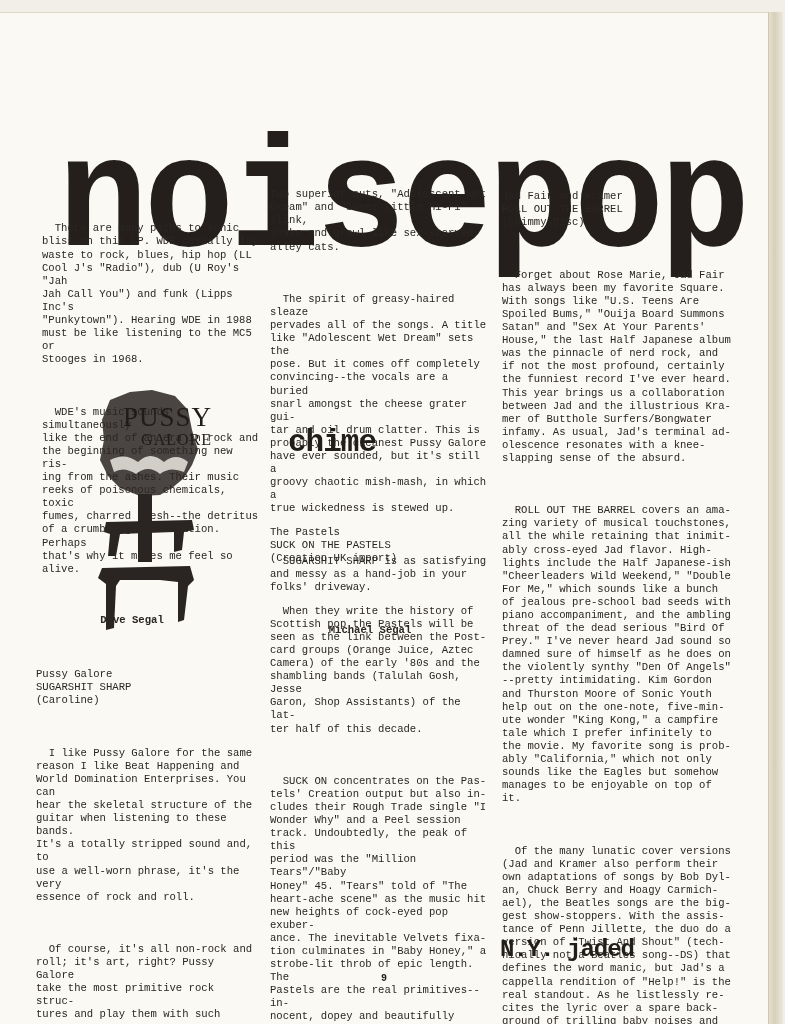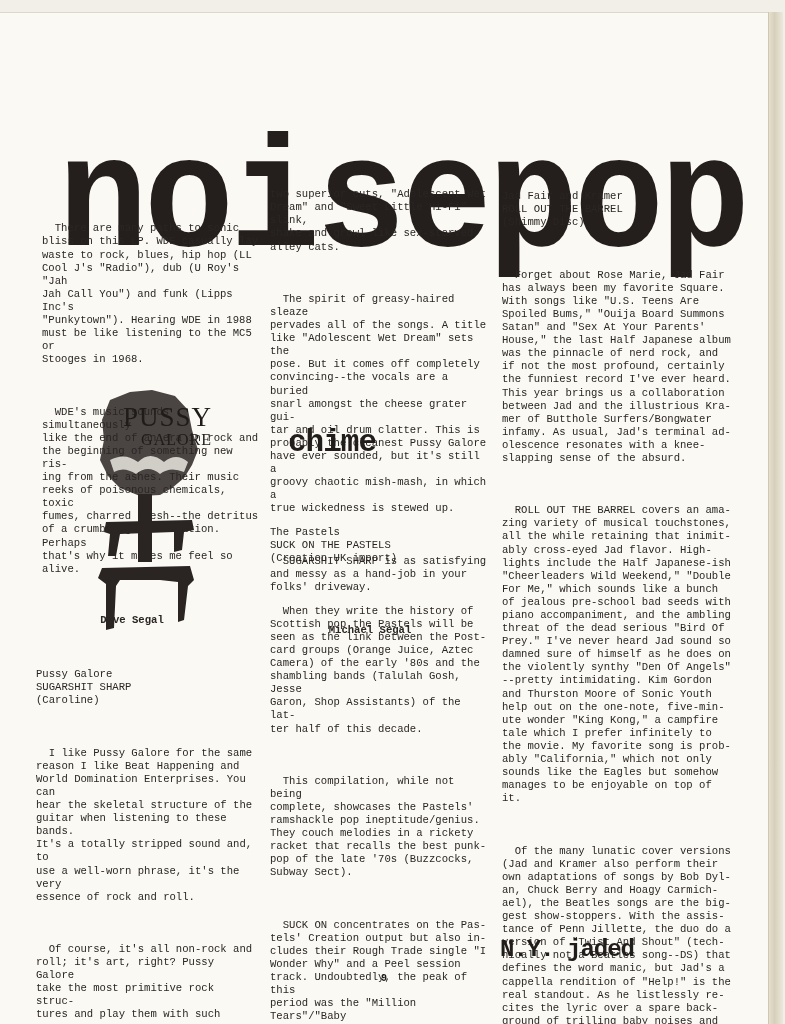--- a/index.html
+++ b/index.html
@@ -234,27 +234,20 @@
 <span>SUCK ON THE PASTELS</span>
 <span>(Creation UK import)</span></div>
   <p>  When they write the history of
 Scottish pop the Pastels will be
 seen as the link between the Post-
 card groups (Orange Juice, Aztec
 Camera) of the early '80s and the
 shambling bands (Talulah Gosh, Jesse
 Garon, Shop Assistants) of the lat-
 ter half of this decade.</p>
-  <p>  This compilation, while not being
-complete, showcases the Pastels'
-ramshackle pop ineptitude/genius.
-They couch melodies in a rickety
-racket that recalls the best punk-
-pop of the late '70s (Buzzcocks,
-Subway Sect).</p>
   <p>  SUCK ON concentrates on the Pas-
 tels' Creation output but also in-
 cludes their Rough Trade single "I
 Wonder Why" and a Peel session
 track. Undoubtedly, the peak of this
 period was the "Million Tears"/"Baby
 Honey" 45. "Tears" told of "The
 heart-ache scene" as the music hit
 new heights of cock-eyed pop exuber-
 ance. The inevitable Velvets fixa-

